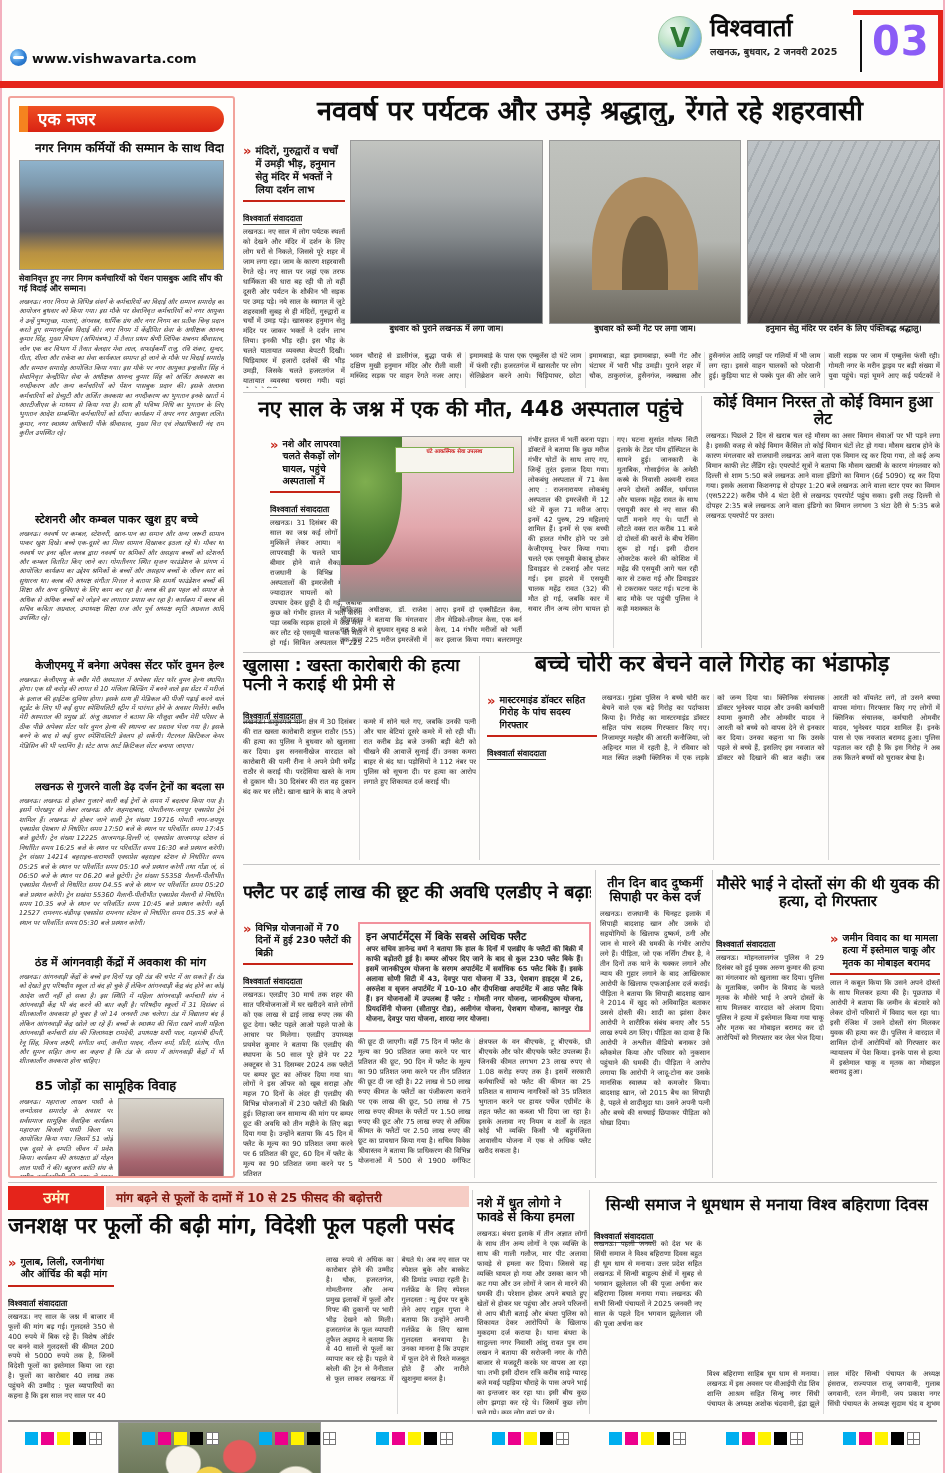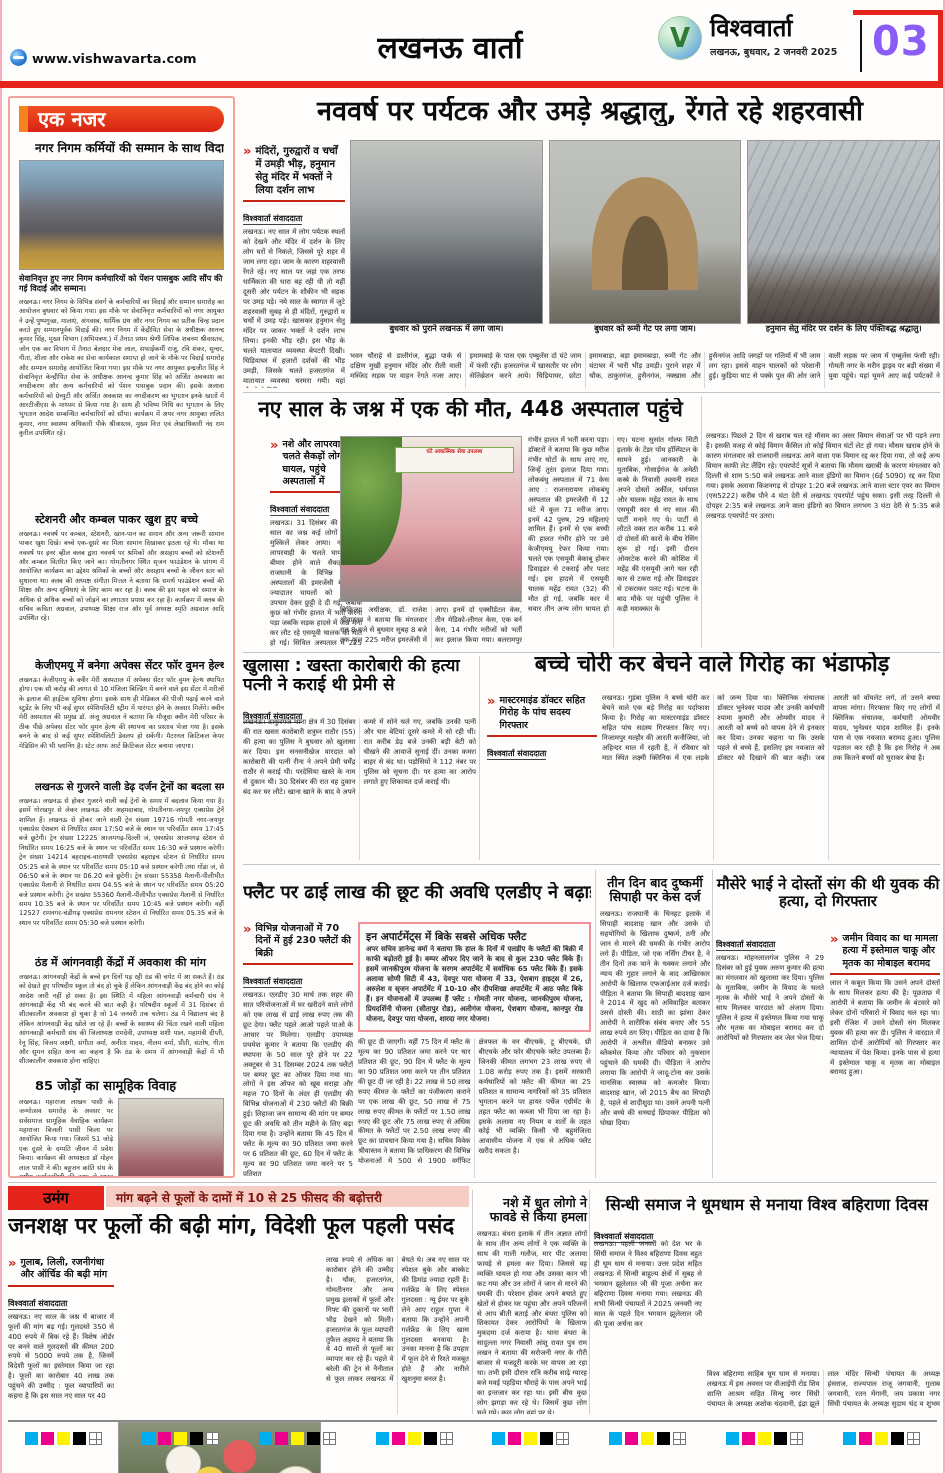--- a/index.html
+++ b/index.html
@@ -31,26 +31,26 @@
   .globe::after { content:"V"; position:absolute; left:0; right:0; top:6px; text-align:center; font-size:26px; font-weight:bold; color:#2f7a35; }
   .masthead-name { font-size:24px; font-weight:bold; color:#0a0a0a; line-height:1; }
   .masthead-date { font-size:9.5px; font-weight:bold; color:#222; margin-top:5px; }
   .page-num { font-size:40px; font-weight:bold; color:#8b5cf6; letter-spacing:1px; }
   .red { background:#e5241b; }
 
   
   .sidebar-box { border:2px solid #f2a39b; border-radius:3px; background:#fffefc; overflow:hidden; padding:8px 9px; }
   .tagbar { display:flex; height:26px; margin-bottom:7px; }
   .tagbar .tab { width:9px; background:#f5831f; }
-  .tagbar .bar { flex:1; background:linear-gradient(180deg,#ef4f22 0%,#d92313 100%); border-radius:0 13px 13px 0; color:#fff; font-weight:bold; font-size:20px; line-height:26px; padding-left:10px; }
+  .tagbar .bar { flex:1; background:linear-gradient(180deg,#ef4f22 0%,#d92313 100%); border-radius:0 13px 13px 0; color:#fff; font-weight:bold; font-size:17px; line-height:26px; padding-left:10px; }
   .side-hl { font-size:11px; font-weight:bold; color:#0d0d0d; margin:7px 0 4px 16px; white-space:nowrap; overflow:hidden; }
-  .side-body { font-size:6.6px; line-height:1.42; text-align:justify; color:#2a2a2a; }
-
-  
-  .umang-tag { background:#e5241b; color:#000000; font-weight:bold; font-size:15px; text-align:center; line-height:24px; }
+  .side-body { font-size:6.6px; line-height:1.42; text-align:justify; color:#2a2a2a;font-style:italic; }
+
+  
+  .umang-tag { background:#e5241b; color:#fef9c3; font-weight:bold; font-size:15px; text-align:center; line-height:24px; }
   .kicker { background:#f6cdc5; color:#7c150c; font-weight:bold; font-size:12px; line-height:24px; padding-left:10px; white-space:nowrap; overflow:hidden; }
 
   
   .reg-row { display:flex; justify-content:space-between; align-items:center; }
   .reg-group { display:flex; gap:3px; align-items:center; }
   .reg-sq { width:13px; height:13px; }
   .reg-c { background:#00aeef; } .reg-m { background:#ec008c; } .reg-y { background:#fff200; } .reg-k { background:#000; }
   .reg-target { width:13px; height:13px; border:1px solid #777; position:relative; background:#fff; }
   .reg-target::before { content:""; position:absolute; left:50%; top:0; bottom:0; width:1px; background:#777; }
   .reg-target::after { content:""; position:absolute; top:50%; left:0; right:0; height:1px; background:#777; }
@@ -72,21 +72,20 @@
 <body>
 
 <div class="page">
 
   <div class="abs" style="left:0;top:0;width:2px;height:1473px;background:#f3b0be;"></div>
   <div class="abs" style="left:943px;top:0;width:2px;height:1473px;background:#f3b0be;"></div>
 
   <div class="abs" style="left:10px;top:48px;">
     <span class="e-icon"></span><span class="site-url">www.vishwavarta.com</span>
   </div>
-  <div class="abs section-title" style="left:250px;top:26px;width:400px;">लखनऊ वार्ता</div>
   <div class="abs" style="left:658px;top:16px;display:flex;gap:8px;">
     <div class="globe"></div>
     <div>
       <div class="masthead-name">विश्ववार्ता</div>
       <div class="masthead-date">लखनऊ,   बुधवार, 2 जनवरी 2025</div>
     </div>
   </div>
   <div class="abs" style="left:860px;top:20px;width:2px;height:52px;background:#111;"></div>
   <div class="abs page-num" style="left:872px;top:18px;">03</div>
   <div class="abs red" style="left:853px;top:10px;width:90px;height:5px;"></div>
@@ -168,20 +167,21 @@
   </div>
 
   <div class="abs photo ph-hospital" style="left:340px;top:436px;width:182px;height:166px;">
     <div class="hosp-tree"></div>
     <div class="hosp-sign">घंटे आकस्मिक सेवा उपलब्ध</div>
   </div>
   <div class="abs body-txt cols2" style="left:340px;top:606px;width:182px;height:42px;">चिकित्सा अधीक्षक, डॉ. राजेश श्रीवास्तव ने बताया कि मंगलवार रात 8 बजे से बुधवार सुबह 8 बजे तक कुल 225 मरीज इमरजेंसी में आए। इनमें दो एक्सीडेंटल केस, तीन मेडिको-लीगल केस, एक बर्न केस, 14 गंभीर मरीजों को भर्ती कर इलाज किया गया। बलरामपुर अस्पताल में 152 मरीज आए : बलरामपुर अस्पताल के मुख्य चिकित्सक डॉ. संजय तेवतिया ने जानकारी दी कि इमरजेंसी में कुल 152 मरीज पहुंचे।</div>
   <div class="abs body-txt cols2" style="left:528px;top:436px;width:170px;height:212px;">गंभीर हालत में भर्ती करना पड़ा। डॉक्टरों ने बताया कि कुछ मरीज गंभीर चोटों के साथ लाए गए, जिन्हें तुरंत इलाज दिया गया। लोकबंधु अस्पताल में 71 केस आए : राजनारायण लोकबंधु अस्पताल की इमरजेंसी में 12 घंटे में कुल 71 मरीज आए। इनमें 42 पुरुष, 29 महिलाएं शामिल हैं। इनमें से एक बच्ची की हालत गंभीर होने पर उसे केजीएमयू रेफर किया गया। चलते एक एसयूवी बेकाबू होकर डिवाइडर से टकराई और पलट गई। इस हादसे में एसयूवी चालक महेंद्र रावत (32) की मौत हो गई, जबकि कार में सवार तीन अन्य लोग घायल हो गए। घटना सुसांत गोल्फ सिटी इलाके के टेंडर पॉम हॉस्पिटल के सामने हुई। जानकारी के मुताबिक, गोसाईगंज के अमेठी कस्बे के निवासी अश्वनी रावत अपने दोस्तों अर्कील, धर्मपाल और चालक महेंद्र रावत के साथ एसयूवी कार से नए साल की पार्टी मनाने गए थे। पार्टी से लौटते वक्त रात करीब 11 बजे दो दोस्तों की कारों के बीच रेसिंग शुरू हो गई। इसी दौरान ओवरटेक करने की कोशिश में महेंद्र की एसयूवी आगे चल रही कार से टकरा गई और डिवाइडर से टकराकर पलट गई। घटना के बाद मौके पर पहुंची पुलिस ने कड़ी मशक्कत के</div>
 
   <div class="abs vrule" style="left:701px;top:396px;height:252px;"></div>
+  <div class="abs hl" style="left:706px;top:394px;width:234px;font-size:15.5px;text-align:center;">कोई विमान निरस्त तो कोई विमान हुआ लेट</div>
   <div class="abs body-txt" style="left:706px;top:432px;width:234px;height:216px;">लखनऊ। पिछले 2 दिन से खराब चल रहे मौसम का असर विमान सेवाओं पर भी पड़ने लगा है। इसकी वजह से कोई विमान कैंसिल तो कोई विमान घंटों लेट हो गया। मौसम खराब होने के कारण मंगलवार को राजधानी लखनऊ आने वाला एक विमान रद्द कर दिया गया, तो कई अन्य विमान काफी लेट लैंडिंग रहे। एयरपोर्ट सूत्रों ने बताया कि मौसम खराबी के कारण मंगलवार को दिल्ली से शाम 5:50 बजे लखनऊ आने वाला इंडिगो का विमान (6ई 5090) रद्द कर दिया गया। इसके अलावा किशनगढ़ से दोपहर 1:20 बजे लखनऊ आने वाला स्टार एयर का विमान (एस5222) करीब पौने 4 घंटा देरी से लखनऊ एयरपोर्ट पहुंच सका। इसी तरह दिल्ली से दोपहर 2:35 बजे लखनऊ आने वाला इंडिगो का विमान लगभग 3 घंटा देरी से 5:35 बजे लखनऊ एयरपोर्ट पर उतरा।</div>
   <div class="abs hrule" style="left:243px;top:652px;width:697px;"></div>
 
   <div class="abs hl" style="left:243px;top:656px;width:233px;font-size:17px;">खुलासा : खस्ता कारोबारी की हत्या पत्नी ने कराई थी प्रेमी से</div>
   <div class="abs" style="left:243px;top:704px;">
     <span class="byline">विश्ववार्ता संवाददाता</span>
   </div>
   <div class="abs body-txt cols2" style="left:243px;top:718px;width:233px;height:142px;">लखनऊ। ठाकुरगंज थाना क्षेत्र में 30 दिसंबर की रात खस्ता कारोबारी शत्रुघ्न राठौर (55) की हत्या का पुलिस ने बुधवार को खुलासा कर दिया। इस सनसनीखेज वारदात को कारोबारी की पत्नी रीना ने अपने प्रेमी धर्मेंद्र राठौर से कराई थी। परदेसिया खस्ते के नाम से दुकान थी। 30 दिसंबर की रात वह दुकान बंद कर घर लौटे। खाना खाने के बाद वे अपने कमरे में सोने चले गए, जबकि उनकी पत्नी और चार बेटियां दूसरे कमरे में सो रही थीं। रात करीब डेढ़ बजे उनकी बड़ी बेटी को चीखने की आवाजें सुनाई दीं। उनका कमरा बाहर से बंद था। पड़ोसियों ने 112 नंबर पर पुलिस को सूचना दी। पर हत्या का आरोप लगाते हुए शिकायत दर्ज कराई थी।</div>
 
   <div class="abs vrule" style="left:479px;top:656px;height:204px;"></div>
@@ -243,21 +243,21 @@
       <span>गुलाब, लिली, रजनीगंधा और ऑर्चिड की बढ़ी मांग</span>
     </div>
     <div class="red-divider"></div>
     <div class="byline">विश्ववार्ता संवाददाता</div>
     <div class="body-txt">लखनऊ। नए साल के जश्न में बाजार में फूलों की मांग बढ़ गई। गुलदस्ते 350 से 400 रुपये में बिक रहे हैं। विशेष ऑर्डर पर बनने वाले गुलदस्तों की कीमत 200 रुपये से 5000 रुपये तक है, जिनमें विदेशी फूलों का इस्तेमाल किया जा रहा है। फूलों का कारोबार 40 लाख तक पहुंचने की उम्मीद : फूल व्यापारियों का कहना है कि इस साल नए साल पर 40</div>
   </div>
   <div class="abs photo ph-flowers" style="left:118px;top:1256px;width:203px;height:136px;"></div>
   <div class="abs body-txt cols2" style="left:326px;top:1256px;width:143px;height:158px;">लाख रुपये से अधिक का कारोबार होने की उम्मीद है। चौक, हजरतगंज, गोमतीनगर और अन्य प्रमुख इलाकों में फूलों और गिफ्ट की दुकानों पर भारी भीड़ देखने को मिली। हजरतगंज के फूल व्यापारी तुफैल अहमद ने बताया कि वे 40 सालों से फूलों का व्यापार कर रहे हैं। पहले वे बरेली की ट्रेन से नैनीताल से फूल लाकर लखनऊ में बेचते थे। अब नए साल पर स्पेशल बुके और बास्केट की डिमांड ज्यादा रहती है। गर्लफ्रेंड के लिए स्पेशल गुलदस्ता : न्यू ईयर पर बुके लेने आए राहुल गुप्ता ने बताया कि उन्होंने अपनी गर्लफ्रेंड के लिए खास गुलदस्ता बनवाया है। उनका मानना है कि उपहार में फूल देने से रिश्ते मजबूत होते हैं और नारीले खुशनुमा बनल है।</div>
 
   <div class="abs vrule" style="left:472px;top:1190px;height:224px;"></div>
-  <div class="abs hl" style="left:477px;top:1196px;width:110px;font-size:12.5px;text-align:right;">नशे में धुत लोगो ने फावडे से किया हमला</div>
+  <div class="abs hl" style="left:477px;top:1196px;width:110px;font-size:12.5px;text-align:left;">नशे में धुत लोगो ने फावडे से किया हमला</div>
   <div class="abs body-txt" style="left:477px;top:1230px;width:110px;height:184px;">लखनऊ। बंथरा इलाके में तीन अज्ञात लोगों के साथ तीन अन्य लोगों ने एक व्यक्ति के साथ की गाली गलौज, मार पीट अलावा फावड़े से हमला कर दिया। जिससे वह व्यक्ति घायल हो गया और उसका कान भी कट गया और उन लोगों ने जान से मारने की धमकी दी। परेशान होकर अपने बचाते हुए खेतों से होकर घर पहुंचा और अपने परिजनों से आप बीती बताई और बंथरा पुलिस को शिकायत देकर आरोपियों के खिलाफ मुकदमा दर्ज कराया है। थाना बंथरा के सादुल्ला नगर निवासी आंशु रावत पुत्र राम लखन ने बताया की सरोजनी नगर के गौरी बाजार से मजदूरी करके घर वापस आ रहा था। तभी इसी दौरान रात्रि करीब साढ़े ग्यारह बजे मवई पहड़िया चौराहे के पास अपने भाई का इन्तजार कर रहा था। इसी बीच कुछ लोग झगड़ा कर रहे थे। जिसमें कुछ लोग चले गये। कुछ लोग वहां पर थे।</div>
 
   <div class="abs vrule" style="left:589px;top:1190px;height:224px;"></div>
   <div class="abs hl nowrap" style="left:594px;top:1196px;width:346px;font-size:16px;text-align:center;">सिन्धी समाज ने धूमधाम से मनाया विश्व बहिराणा दिवस</div>
   <div class="abs" style="left:594px;top:1224px;">
     <span class="byline">विश्ववार्ता संवाददाता</span>
   </div>
   <div class="abs body-txt" style="left:594px;top:1240px;width:108px;height:174px;">लखनऊ। पहली जनवरी को देश भर के सिंधी समाज ने विश्व बहिराणा दिवस बहुत ही धूम धाम से मनाया। उत्तर प्रदेश सहित लखनऊ में सिन्धी बाहुल्य क्षेत्रों में सुबह से भगवान झूलेलाल जी की पूजा अर्चना कर बहिराणा दिवस मनाया गया। लखनऊ की सभी सिन्धी पंचायतों ने 2025 जनवरी नए साल के पहले दिन भगवान झूलेलाल जी की पूजा अर्चना कर</div>
 
   <div class="abs body-txt cols2" style="left:707px;top:1370px;width:233px;height:44px;">विश्व बहिराणा साहिब धूम धाम से मनाया। लखनऊ में इस अवसर पर वीआईपी रोड शिव शान्ति आश्रम सहित सिन्धु नगर सिंधी पंचायत के अध्यक्ष अशोक चंदवानी, इंद्रा झूले लाल मंदिर सिन्धी पंचायत के अध्यक्ष हंसराज, राज्यपाल राजू जगवानी, गुलाब जगवानी, रतन मेंगानी, जय प्रकाश नगर सिंधी पंचायत के अध्यक्ष सुदाम चंद व शुभम अपने अपने क्षेत्रों से बहिराणा साहिब को बड़ी थालों में सजाकर सर पर रख कर निकले। समाज से अपील की है कि सिन्धी समाज जब आपस में मिले तो एक दूसरे से जय झूलेलाल कहकर अभिवादन किया करें।</div>

